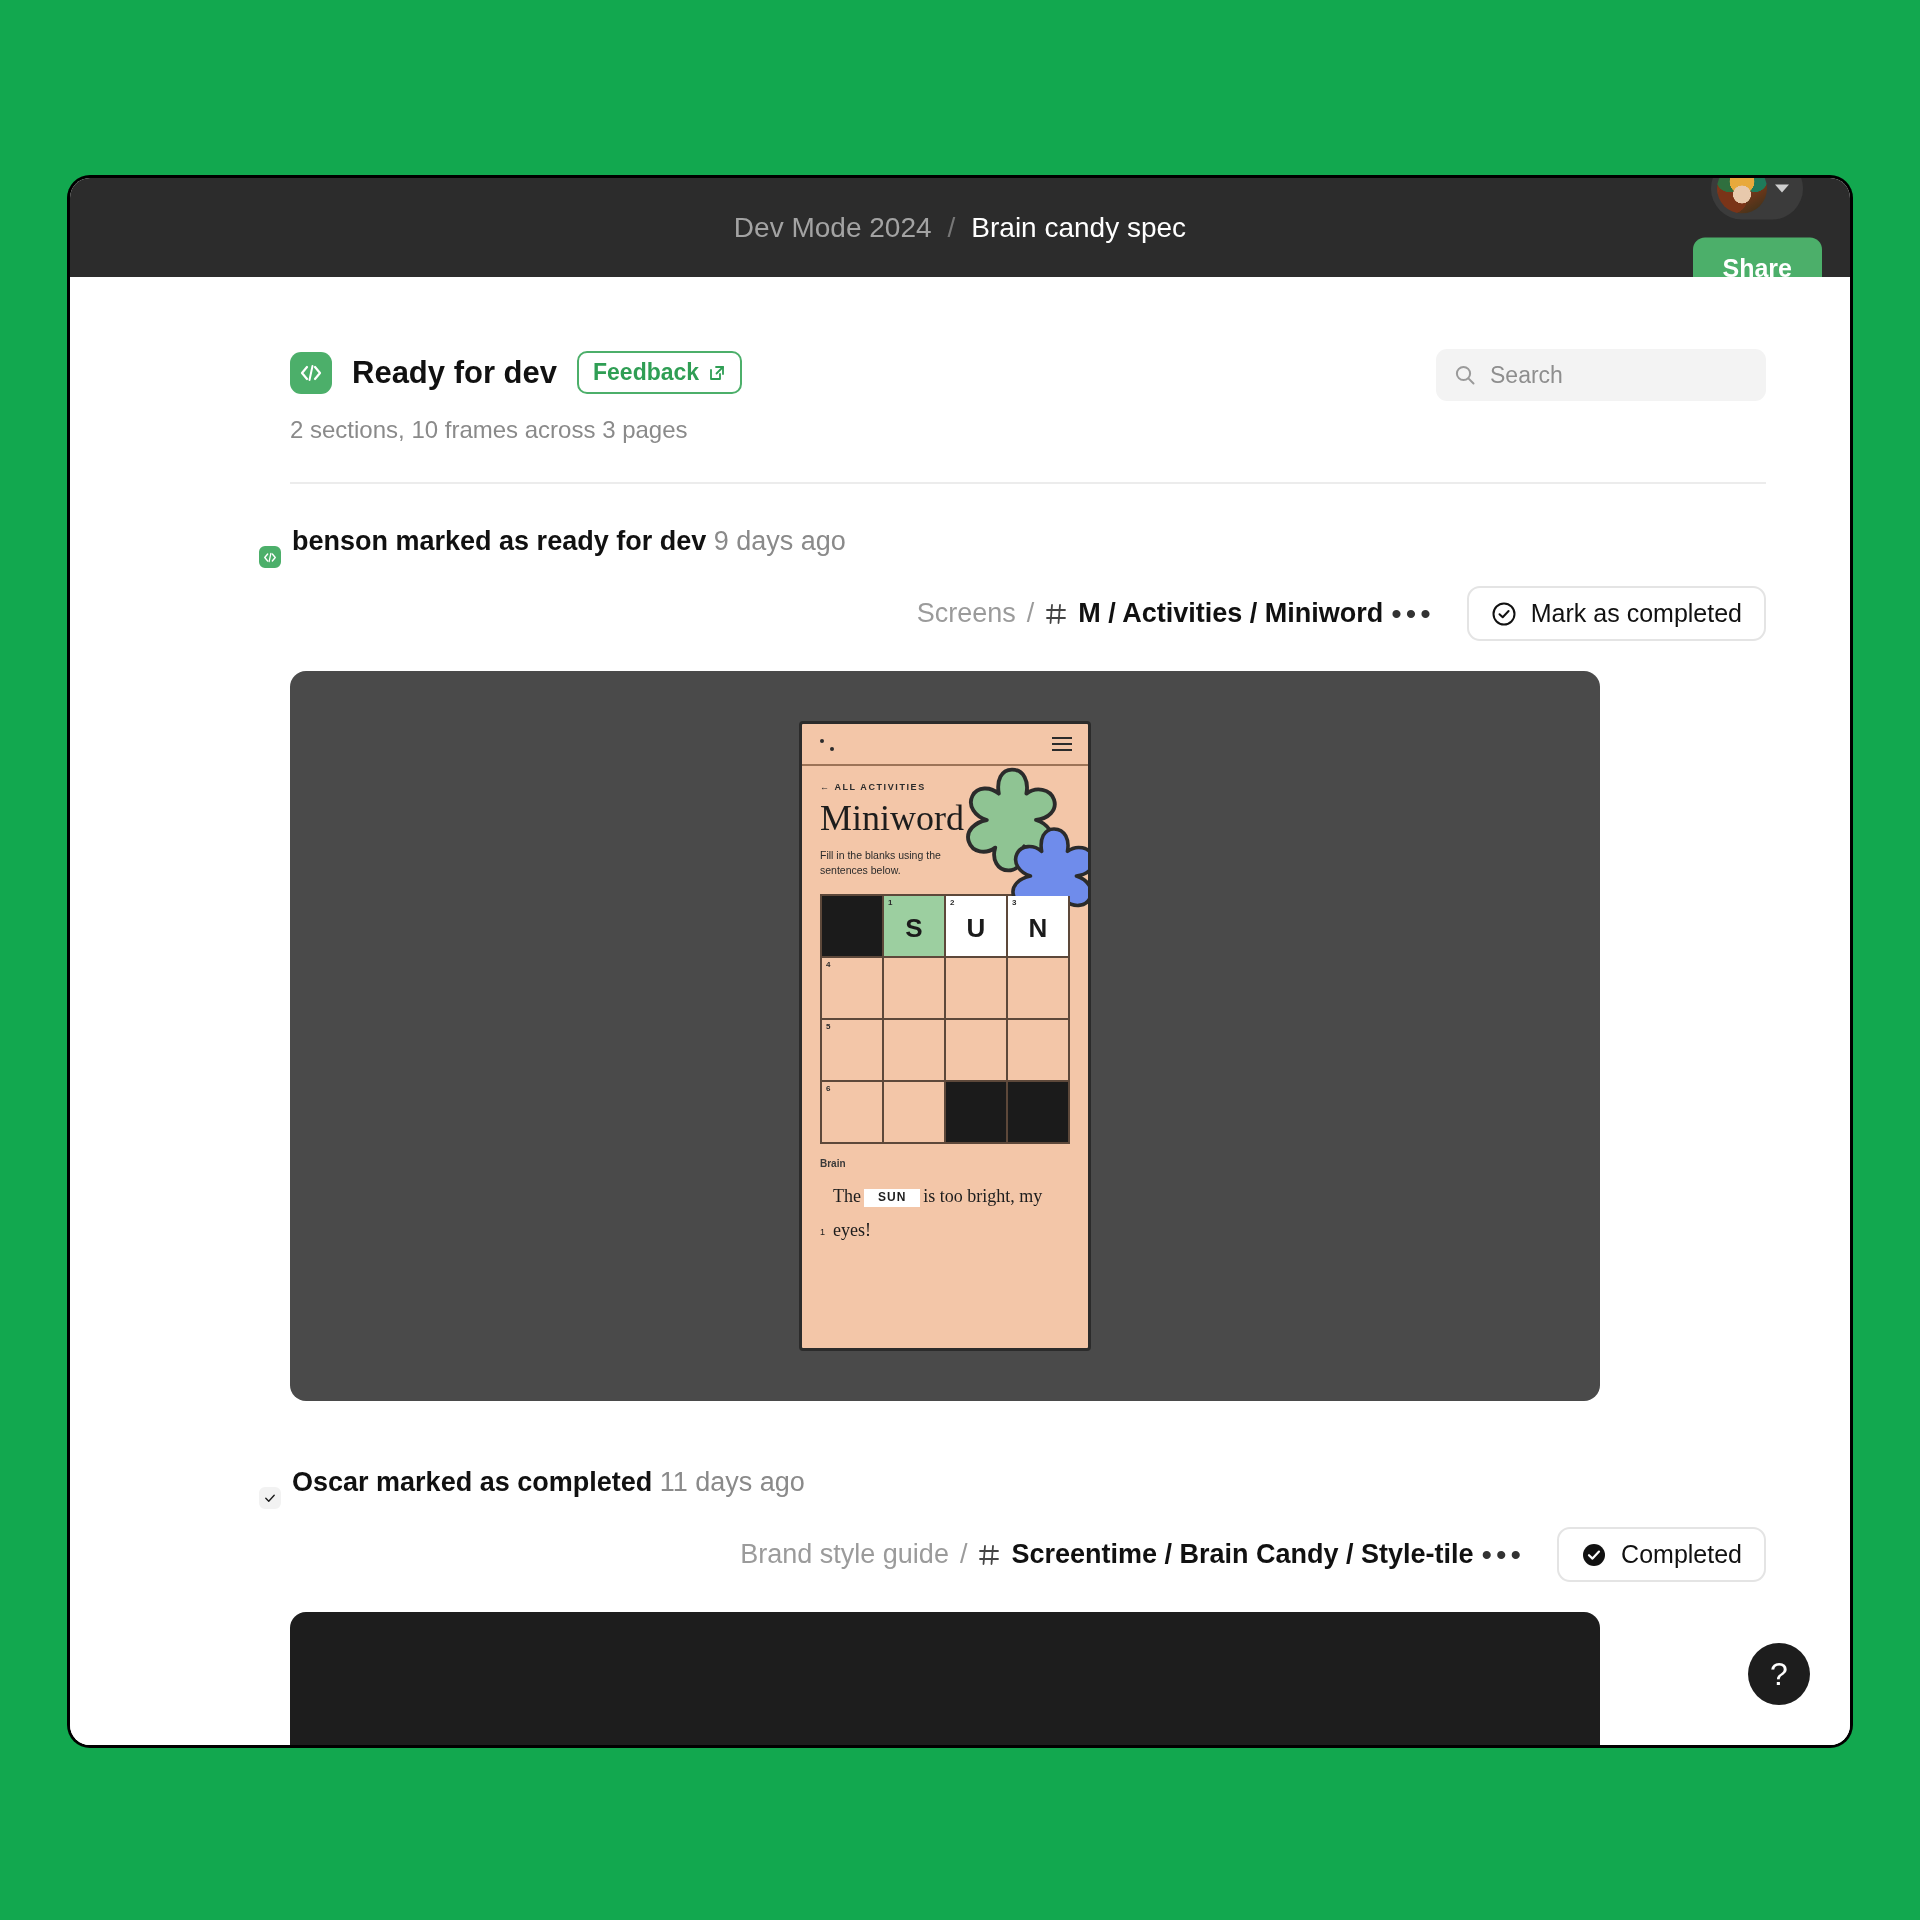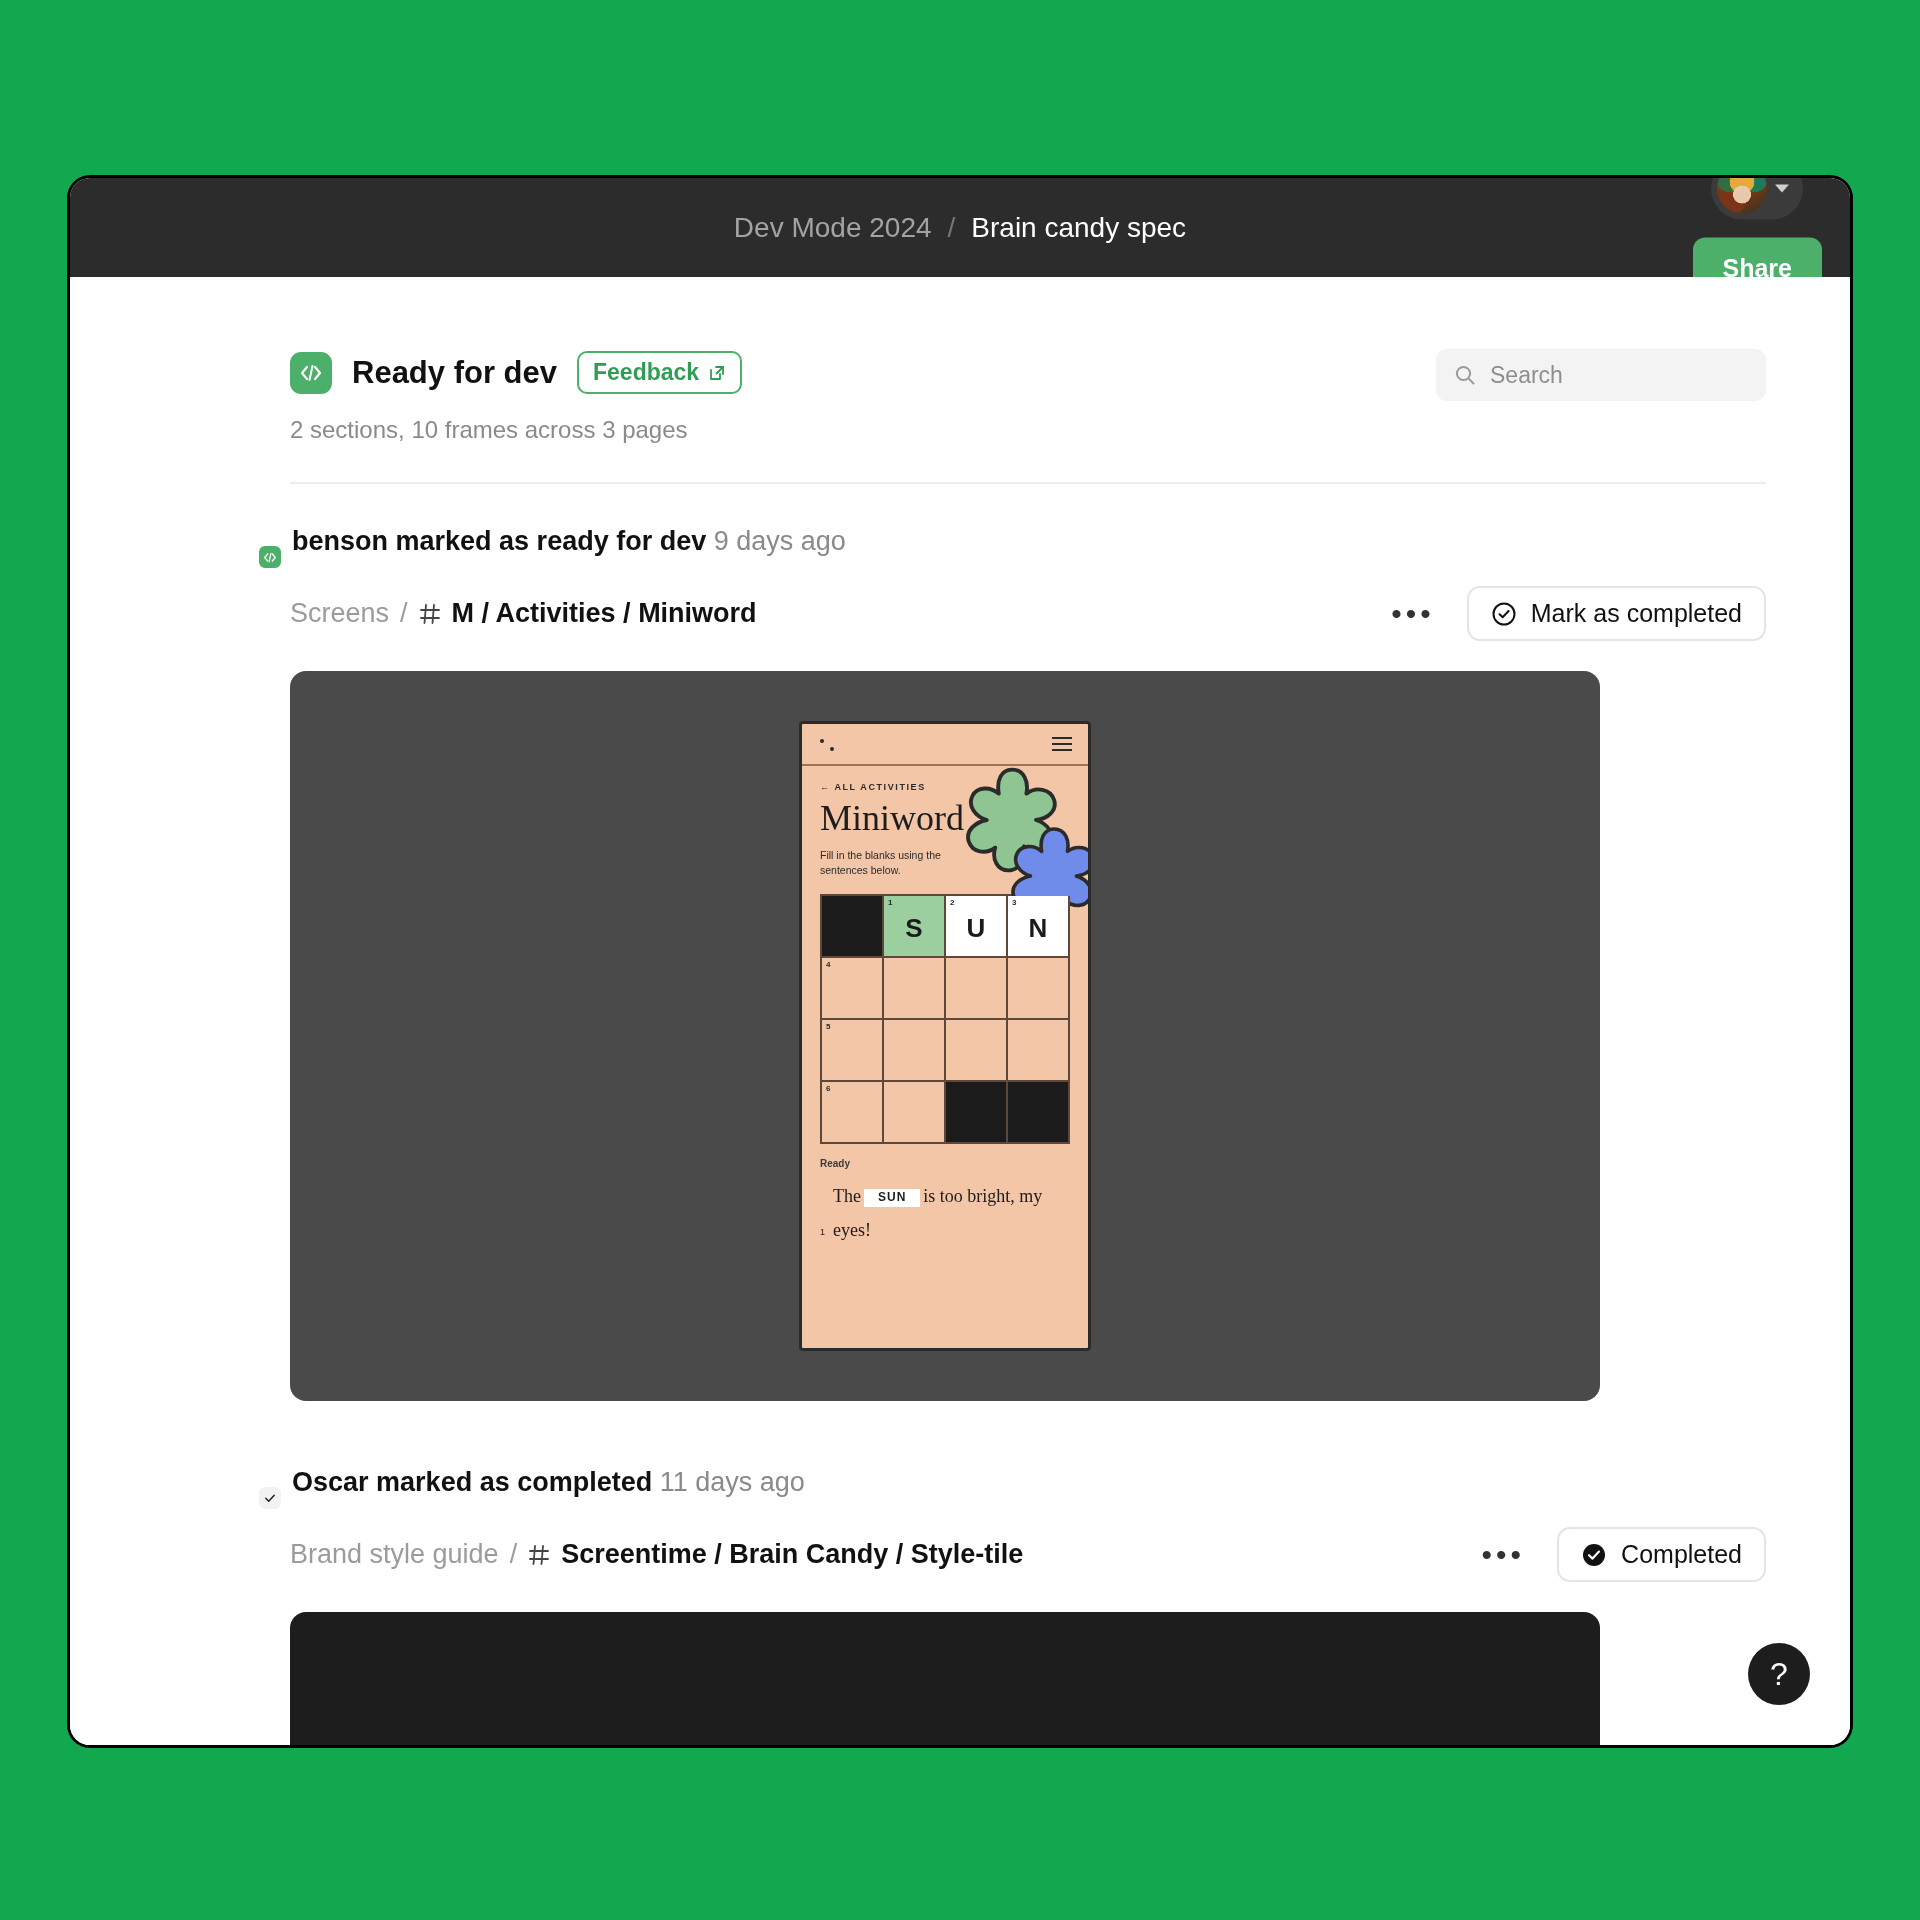--- a/index.html
+++ b/index.html
@@ -139,21 +139,21 @@
     position: absolute; right: -9px; bottom: -6px;
     width: 26px; height: 26px; border-radius: 8px;
     background: #4caf6a;
     display: flex; align-items: center; justify-content: center;
     border: 2px solid #fff;
   }
   .badge-sm.check { background: #f2f2f2; }
   .entry-title { font-size: 27px; color: #111; font-weight: bold; }
   .entry-title .muted { color: #8a8a8a; font-weight: normal; }
 
-  .entry-sub { margin-top: 22px; display: flex; align-items: center; justify-content: space-between; }
+  .entry-sub { margin-top: 22px; display: flex; align-items: center; justify-content: flex-end; }
   .crumbs { display: flex; align-items: center; gap: 11px; font-size: 27px; }
   .crumbs .grey { color: #9b9b9b; }
   .crumbs .name { color: #111; font-weight: bold; }
 
   .entry-actions { display: flex; align-items: center; gap: 24px; }
   .dots { letter-spacing: 4px; color: #333; font-size: 30px; cursor: pointer; padding: 0 8px; }
   .pill-btn {
     display: inline-flex; align-items: center; gap: 14px;
     border: 2px solid #e4e4e4; border-radius: 13px;
     padding: 11px 22px; font-size: 25px; color: #111;
@@ -394,21 +394,21 @@
                     <div class="cell peach">
                       <span class="num">6</span>
                     </div>
                     <div class="cell peach"></div>
                     <div class="cell blank"></div>
                     <div class="cell blank"></div>
                   </div>
               </div>
 
               <div class="clues">
-                <div class="clues-h">Ready</div>
+                <div class="clues-h">Brain</div>
                 <div class="clue">
                   <span class="cn">1</span>
                   <span>
                     <span>The</span><span class="answer-box">SUN</span><span>is too bright, my eyes!</span>
                   </span>
                 </div>
               </div>
             </div>
           </div>
         </div>

